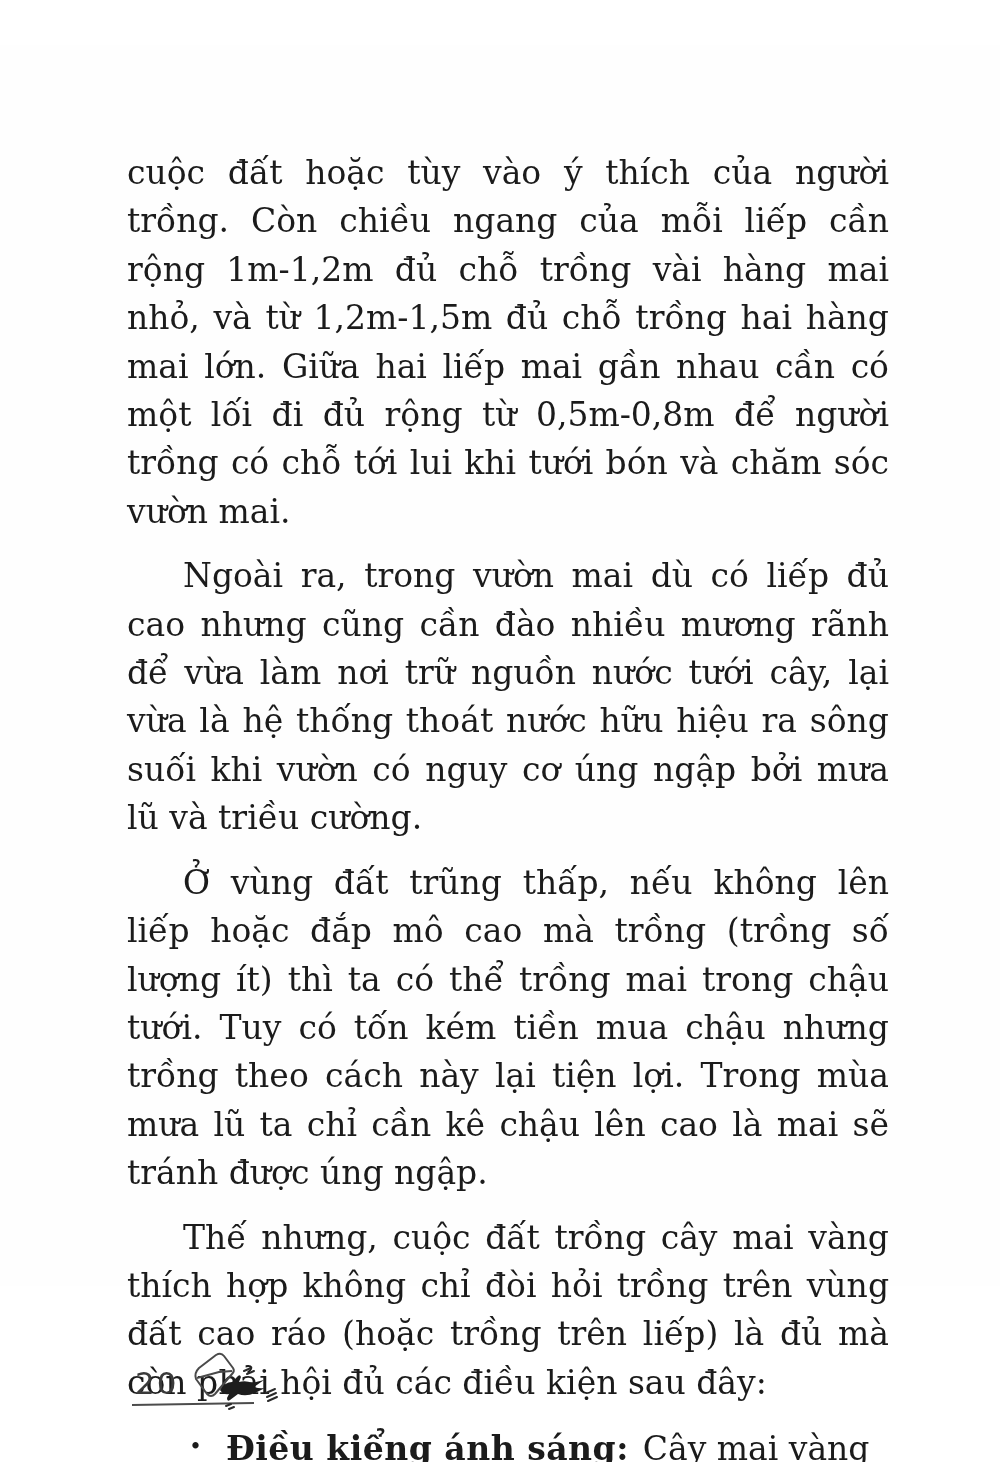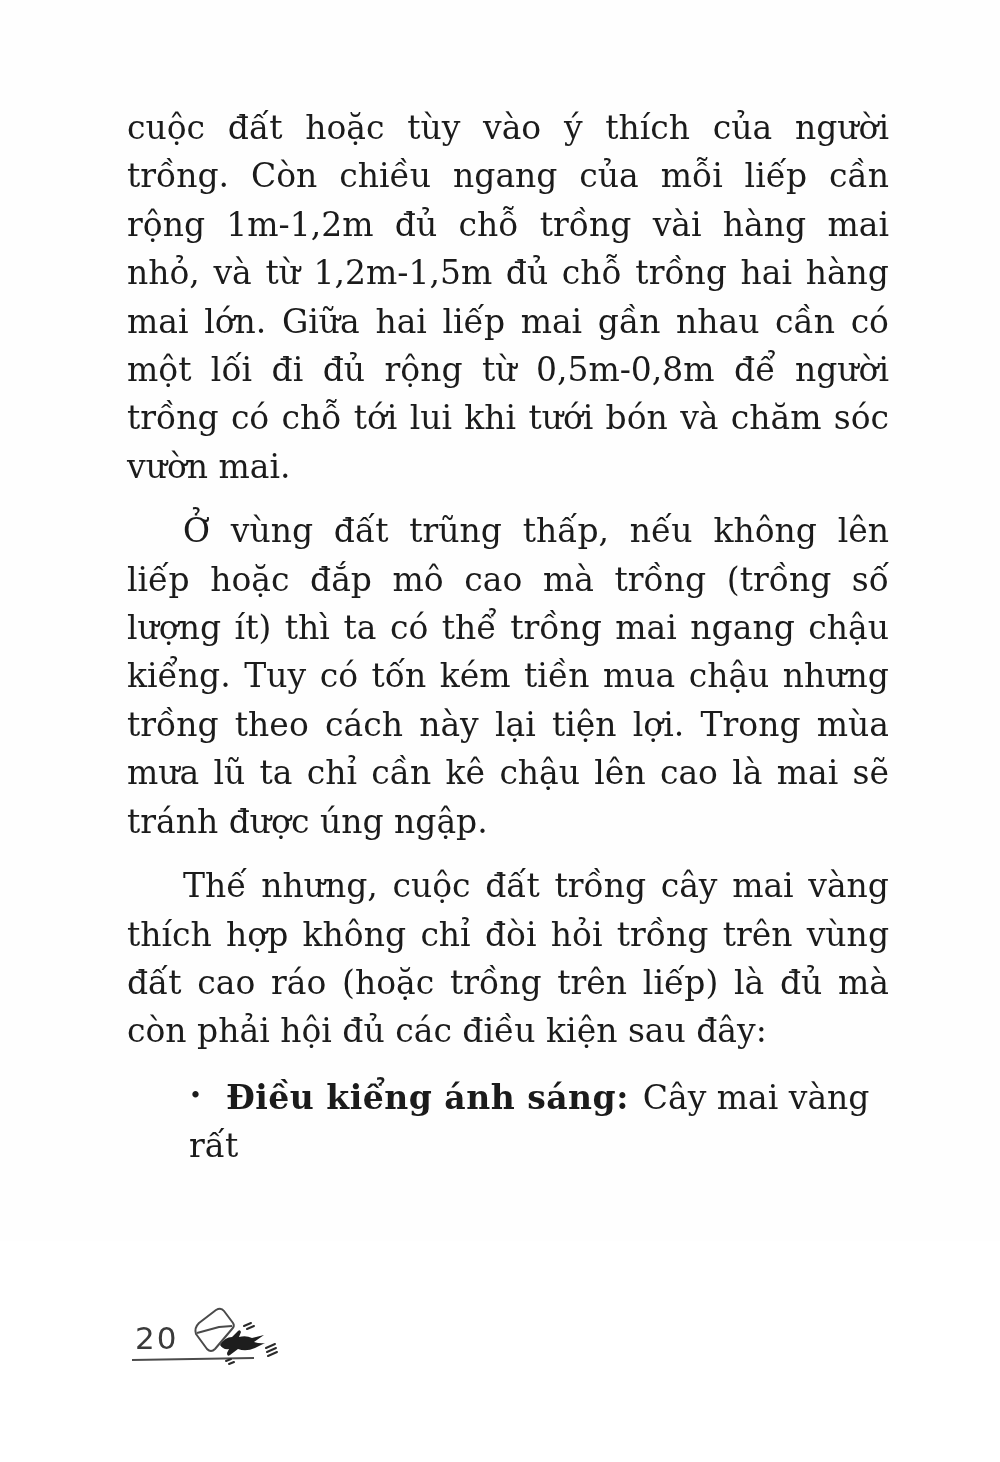--- a/index.html
+++ b/index.html
@@ -11,20 +11,21 @@
     height: 1462px;
     background: #ffffff;
     overflow: hidden;
   }
   .book-page {
     position: relative;
     width: 1000px;
     height: 1241px;
     background: #fefefe;
     color: #1a1a1a;
+    margin-top: 45px;
   }
   .text-block {
     position: absolute;
     top: 104px;
     left: 127px;
     width: 762px;
     font-family: "DejaVu Serif", "Liberation Serif", serif;
     font-size: 33px;
     line-height: 48.4px;
     color: #1b1b1b;
@@ -87,22 +88,23 @@
 </style>
 </head>
 <body>
 
 <div class="book-page">
 
   <div class="text-block">
 
     <p>cuộc đất hoặc tùy vào ý thích của người trồng. Còn chiều ngang của mỗi liếp cần rộng 1m-1,2m đủ chỗ trồng vài hàng mai nhỏ, và từ 1,2m-1,5m đủ chỗ trồng hai hàng mai lớn. Giữa hai liếp mai gần nhau cần có một lối đi đủ rộng từ 0,5m-0,8m để người trồng có chỗ tới lui khi tưới bón và chăm sóc vườn mai.</p>
 
+    <p class="indent">Ngoài ra, trong vườn mai dù có liếp đủ cao nhưng cũng cần đào nhiều mương rãnh để vừa làm nơi trữ nguồn nước tưới cây, lại vừa là hệ thống thoát nước hữu hiệu ra sông suối khi vườn có nguy cơ úng ngập bởi mưa lũ và triều cường.</p>
 
-    <p class="indent">Ở vùng đất trũng thấp, nếu không lên liếp hoặc đắp mô cao mà trồng (trồng số lượng ít) thì ta có thể trồng mai ngang chậu kiểng. Tuy có tốn kém tiền mua chậu nhưng trồng theo cách này lại tiện lợi. Trong mùa mưa lũ ta chỉ cần kê chậu lên cao là mai sẽ tránh được úng ngập.</p>
+    <p class="indent">Ở vùng đất trũng thấp, nếu không lên liếp hoặc đắp mô cao mà trồng (trồng số lượng ít) thì ta có thể trồng mai trong chậu tưới. Tuy có tốn kém tiền mua chậu nhưng trồng theo cách này lại tiện lợi. Trong mùa mưa lũ ta chỉ cần kê chậu lên cao là mai sẽ tránh được úng ngập.</p>
 
     <p class="indent">Thế nhưng, cuộc đất trồng cây mai vàng thích hợp không chỉ đòi hỏi trồng trên vùng đất cao ráo (hoặc trồng trên liếp) là đủ mà còn phải hội đủ các điều kiện sau đây:</p>
 
     <p class="bullet-row">
       <span class="bullet-marker">•</span><span class="bullet-term">Điều kiểng ánh sáng:</span><span>Cây mai vàng rất</span>
     </p>
 
   </div>
 
   <div class="page-footer">

